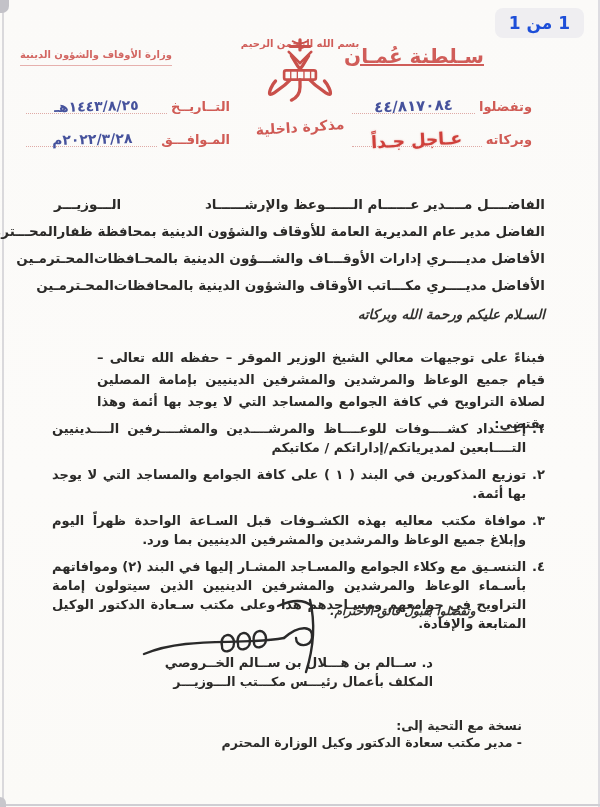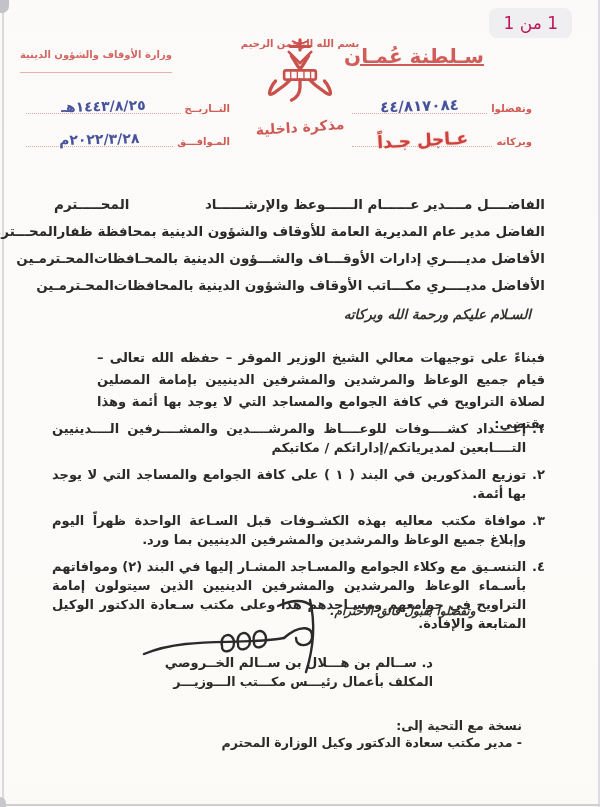--- a/index.html
+++ b/index.html
@@ -13,53 +13,53 @@
   .edge-left{left:2px;top:0;bottom:0;width:2px;opacity:.85;}
   .edge-right{right:0;top:0;bottom:0;width:2px;background:#dddce1;}
   .edge-bottom{left:0;right:0;bottom:1px;height:2px;background:#cfced3;}
   .corner-tl{position:absolute;left:0;top:0;width:9px;height:13px;background:#c3c2c8;border-radius:0 0 7px 0;}
   .corner-bl{position:absolute;left:0;bottom:0;width:6px;height:10px;background:#c8c7cc;border-radius:0 8px 0 0;}
 
   .abs{position:absolute;}
 
   
   .page-badge{
-    top:8px;right:28px;background:#efeef1;border-radius:8px;
-    padding:5px 14px;color:#be185d;font-size:17px;font-weight:400;letter-spacing:.5px;
+    top:8px;right:16px;background:#efeef1;border-radius:8px;
+    padding:5px 14px;color:#1d4ed8;font-size:17px;font-weight:700;letter-spacing:.5px;
   }
   .bismillah{top:13px;left:50%;transform:translateX(-50%);font-size:10px;font-weight:700;
     color:#cc4d48;white-space:nowrap;letter-spacing:-.3px;opacity:.9;margin-top:25px;}
   .emblem{top:34px;left:50%;transform:translateX(-50%);}
   .memo-type{top:119px;left:50%;transform:translateX(-50%) rotate(-4deg);font-size:14px;
     font-weight:700;color:#cc4d48;white-space:nowrap;opacity:.92;}
   .sultanate{top:44px;left:356px;width:128px;text-align:center;font-size:20px;font-weight:700;
     color:#cc4d48;white-space:nowrap;opacity:.9;letter-spacing:-.5px;text-decoration:underline;}
   .ministry{top:49px;left:30px;width:142px;text-align:center;font-size:10px;font-weight:700;
     color:#cc4d48;opacity:.85;}
-  .ministry span{border-bottom:1px solid rgba(204,77,72,.5);padding-bottom:12px;white-space:nowrap;}
+  .ministry span{border-bottom:1px solid rgba(204,77,72,.5);padding-bottom:5px;white-space:nowrap;}
 
   
   .fields{display:block;}
   .fields-right{top:88px;left:352px;width:180px;}
   .fields-left{top:88px;left:26px;width:204px;}
   .frow{display:flex;align-items:flex-end;gap:4px;height:26px;margin-bottom:7px;}
-  .flabel{font-size:10px;font-weight:700;color:#d05b55;white-space:nowrap;flex:0 0 auto;margin-top:40px;}
+  .flabel{font-size:13px;font-weight:700;color:#d05b55;white-space:nowrap;flex:0 0 auto;margin-top:40px;}
   .fline{flex:1;border-bottom:1px dotted #dfaaa6;text-align:center;min-height:4px;}
   .ink-blue{color:#46529c;font-weight:700;display:inline-block;}
   .num-val{font-size:15px;letter-spacing:1px;transform:rotate(-2deg) translateY(2px);}
   .date-val{font-size:14px;letter-spacing:.5px;transform:rotate(-1.5deg) translateY(2px);}
   .stamp{font-size:17px;font-weight:800;color:#cf403b;display:inline-block;
     transform:rotate(-3deg) translateY(4px);text-shadow:0 0 2px rgba(207,64,59,.4);white-space:nowrap;}
 
   
   .recipients{top:190px;right:55px;left:54px;}
   .rrow{display:flex;justify-content:space-between;align-items:center;height:27px;
     font-size:13.5px;font-weight:700;white-space:nowrap;}
 
-  .greeting{top:306px;right:69px;font-size:13.5px;font-weight:700;font-style:italic;
+  .greeting{top:306px;right:55px;font-size:13.5px;font-weight:700;font-style:italic;
     letter-spacing:-.3px;color:#33322f;}
 
   .intro{top:347px;right:55px;left:52px;text-align:justify;font-size:13px;font-weight:700;
     line-height:22px;margin-left:45px;}
 
   .items{top:419px;right:55px;left:52px;}
   .item{display:flex;gap:6px;margin-bottom:8px;font-size:13px;font-weight:700;line-height:19px;}
   .item-num{flex:0 0 auto;}
   .item-text{flex:1;text-align:justify;}
 
@@ -141,21 +141,21 @@
       <span class="flabel">المـوافـــق</span>
       <span class="fline">
         <span class="ink-blue date-val">٢٠٢٢/٣/٢٨م</span>
       </span>
     </div>
   </div>
 
   <div class="abs recipients">
     <div class="rrow">
       <span>الفاضــــل مــــدير عــــــام الــــــوعظ والإرشــــــاد</span>
-      <span>المحـــــترم</span>
+      <span>الـــوزيـــر</span>
     </div>
     <div class="rrow">
       <span>الفاضل مدير عام المديرية العامة للأوقاف والشؤون الدينية بمحافظة ظفار</span>
       <span>المحـــترم</span>
     </div>
     <div class="rrow">
       <span>الأفاضل مديــــري إدارات الأوقـــاف والشـــؤون الدينية بالمحـافظات</span>
       <span>المحـترمـين</span>
     </div>
     <div class="rrow">

